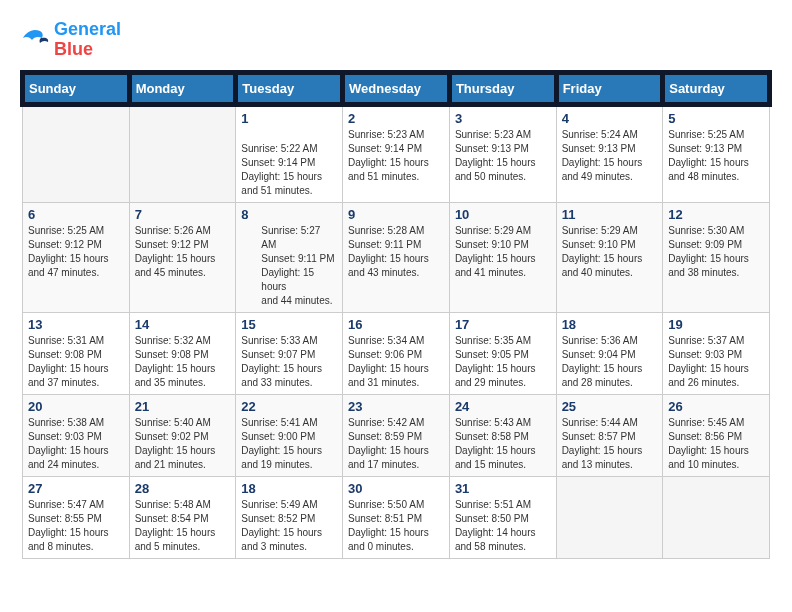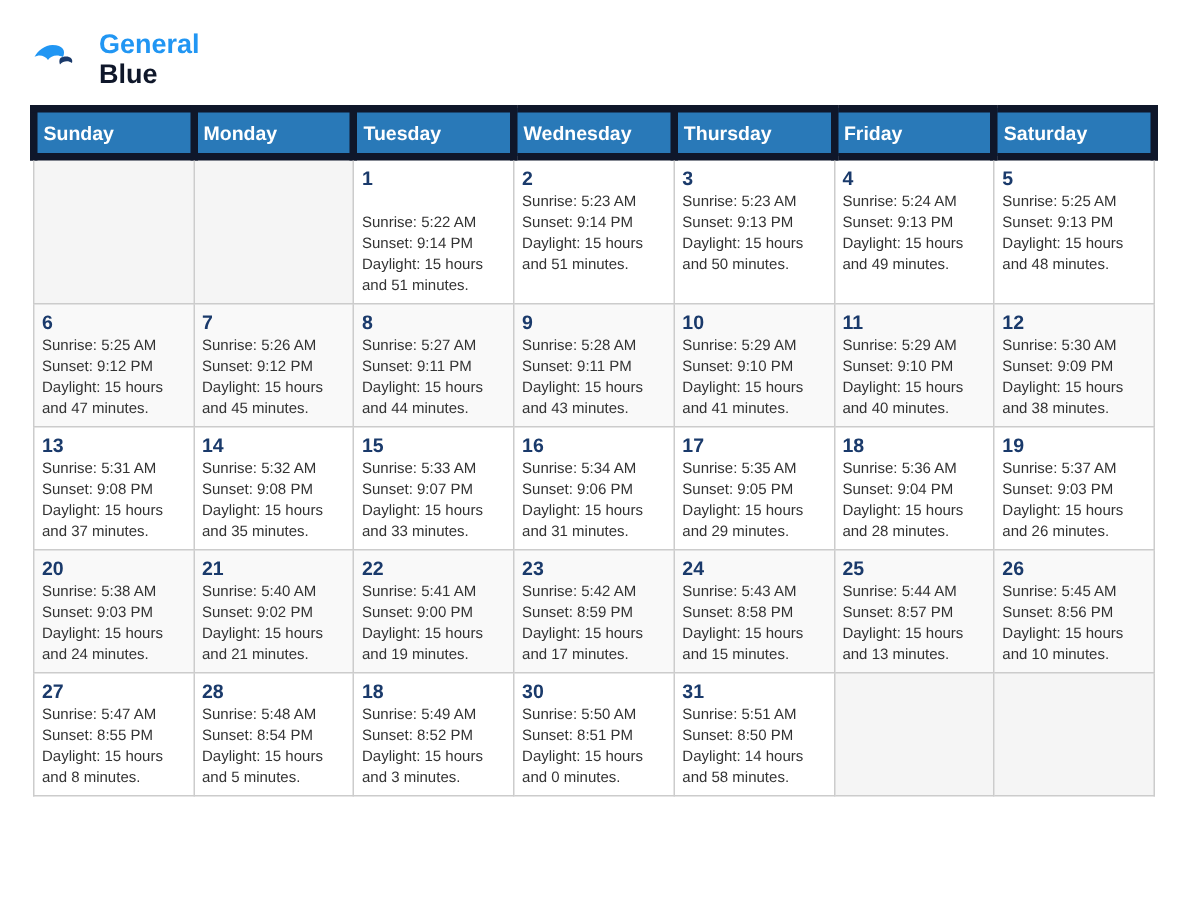--- a/index.html
+++ b/index.html
@@ -12,21 +12,21 @@
     }
     .header {
       display: flex;
       justify-content: space-between;
       align-items: flex-start;
       margin-bottom: 10px;
     }
     .logo {
       display: flex;
       align-items: center;
-      gap: 16px;
+      gap: 4px;
     }
     .logo-text {
       font-size: 18px;
       font-weight: bold;
       color: #1a3a6b;
       line-height: 1.1;
     }
     .logo-text span {
       color: #2196F3;
     }
@@ -97,21 +97,21 @@
 
 <div class="header">
   <div class="logo">
     <svg class="logo-bird" viewBox="0 0 30 24" xmlns="http://www.w3.org/2000/svg">
       <path d="M15 2 C10 2 5 6 3 10 C6 8 10 9 12 12 C14 9 18 8 22 10 C24 6 22 2 15 2Z" fill="#2196F3"></path>
       <path d="M22 10 C26 9 29 11 28 14 C25 12 22 13 20 15 C19 12 20 10 22 10Z" fill="#1a3a6b"></path>
     </svg>
     <div>
       <div class="logo-text">
         <span>General</span><br>
-        <span style="color:#0f172a">Blue</span>
+        <span style="color:#ef4444">Blue</span>
       </div>
     </div>
   </div>
   <div class="title-block">
     <h1></h1>
     <h2></h2>
   </div>
 </div>
 
 <table class="calendar">
@@ -176,21 +176,21 @@
         </td>
         <td>
           <span class="day-num">7</span>
           <div class="day-info" style="white-space: pre-line;">Sunrise: 5:26 AM
 Sunset: 9:12 PM
 Daylight: 15 hours
 and 45 minutes.</div>
         </td>
         <td>
           <span class="day-num">8</span>
-          <div class="day-info" style="white-space: pre-line;">Sunrise: 5:27 AM
+          <div class="day-info" style="white-space: pre-line; margin-left: 20px;">Sunrise: 5:27 AM
 Sunset: 9:11 PM
 Daylight: 15 hours
 and 44 minutes.</div>
         </td>
         <td>
           <span class="day-num">9</span>
           <div class="day-info" style="white-space: pre-line;">Sunrise: 5:28 AM
 Sunset: 9:11 PM
 Daylight: 15 hours
 and 43 minutes.</div>

